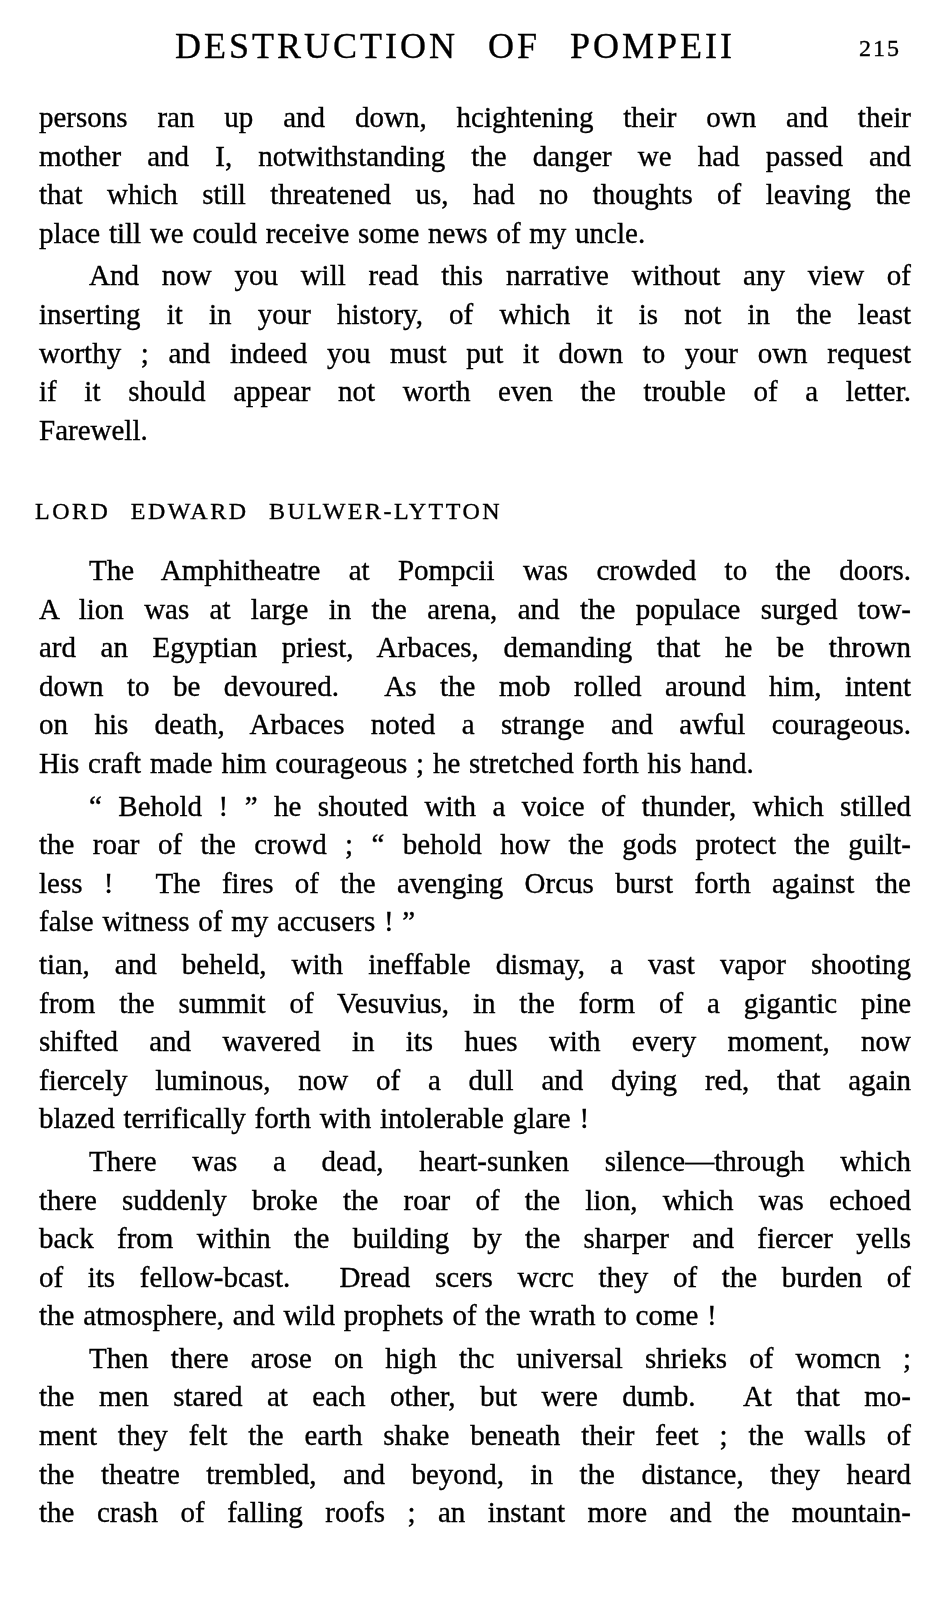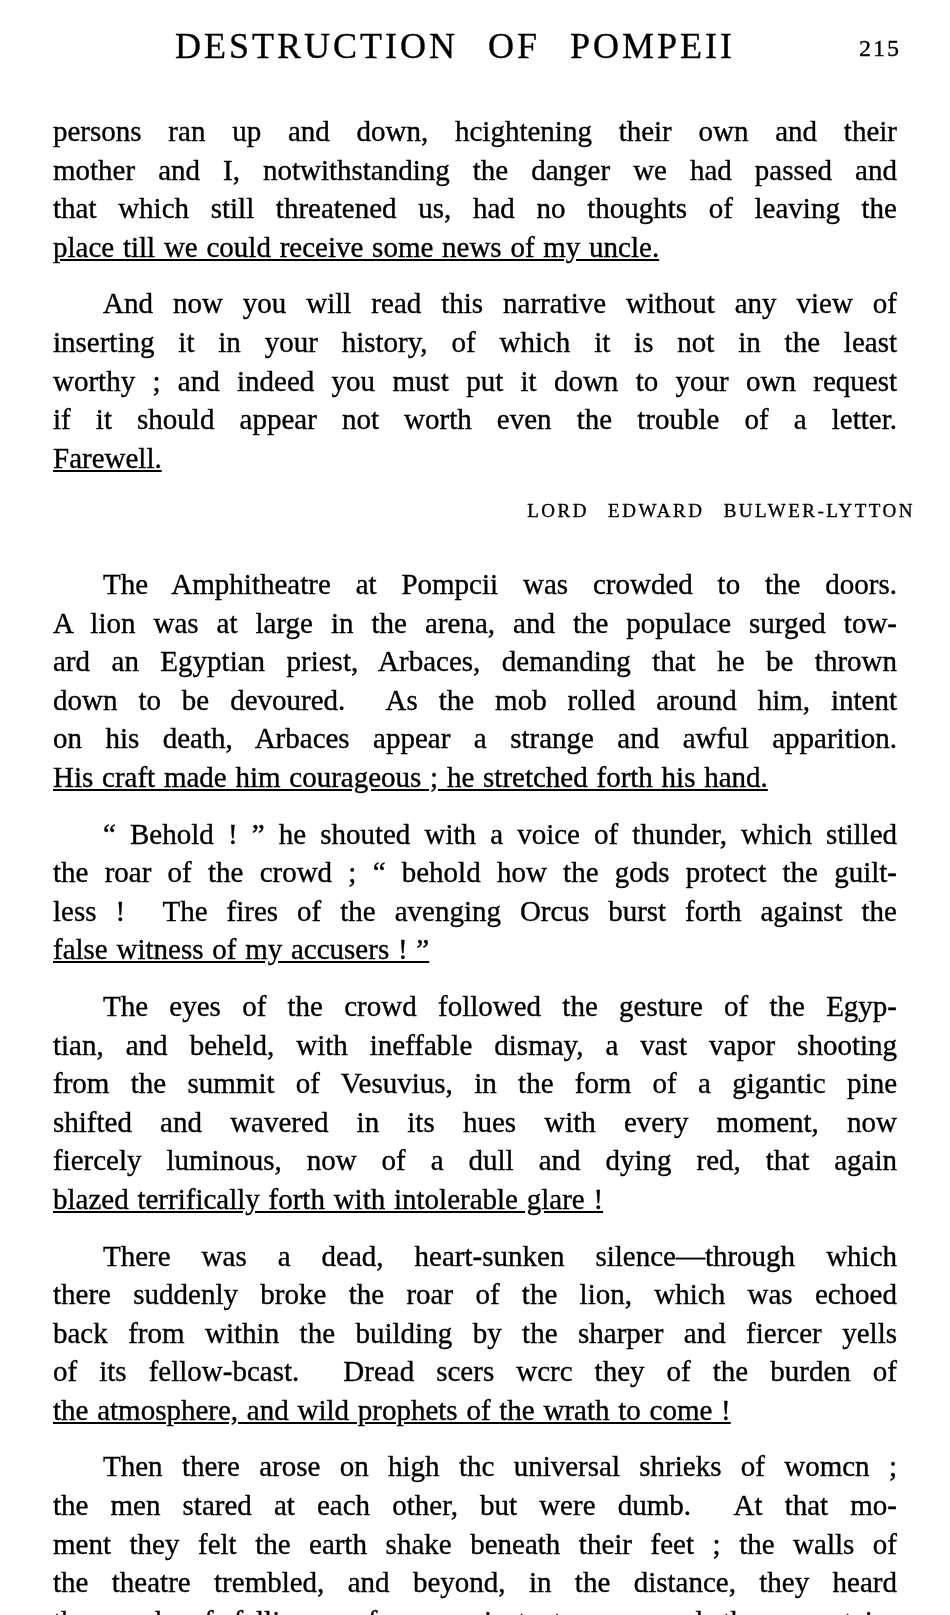--- a/index.html
+++ b/index.html
@@ -19,38 +19,38 @@
     font-size:36px;line-height:44px;
     letter-spacing:3px;word-spacing:18px;
   }
   .page-number{
     position:absolute;right:14px;top:4px;
     font-size:24px;line-height:40px;letter-spacing:2px;
     font-variant-numeric:oldstyle-nums;
   }
   .section-heading{
     position:absolute;top:496px;left:35px;right:35px;
-    text-align:right;
-    font-size:19px;line-height:30px;
+    text-align:left;
+    font-size:24px;line-height:30px;
     letter-spacing:2.5px;word-spacing:12px;
   }
   .text-block{
     position:absolute;left:35px;right:35px;
     font-size:29px;line-height:38.6px;
     word-spacing:1.5px;
   }
   .block-1{top:94px;}
   .block-2{top:547px;}
-  .para{margin:18px;padding:0;}
+  .para{margin:4px;padding:0;}
   .line{
     text-align:justify;
     text-align-last:justify;
     white-space:pre-wrap;
   }
-  .line.end{text-align-last:left;text-decoration:underline;}
+  .line.end{text-align-last:left;}
   .line.ind{text-indent:50px;}
 </style>
 </head>
 <body>
 
 <div class="page">
 
   <div class="running-header">
     <div class="running-title">DESTRUCTION OF POMPEII</div>
     <div class="page-number">215</div>
@@ -73,31 +73,30 @@
   </div>
 
   <div class="section-heading">LORD EDWARD BULWER-LYTTON</div>
 
   <div class="text-block block-2">
     <div class="para">
       <div class="line ind">The Amphitheatre at Pompcii was crowded to the doors.</div>
       <div class="line">A lion was at large in the arena, and the populace surged tow-</div>
       <div class="line">ard an Egyptian priest, Arbaces, demanding that he be thrown</div>
       <div class="line">down to be devoured.  As the mob rolled around him, intent</div>
-      <div class="line">on his death, Arbaces appear a strange and awful apparition.</div>
+      <div class="line">on his death, Arbaces noted a strange and awful courageous.</div>
       <div class="line end">His craft made him courageous ; he stretched forth his hand.</div>
     </div>
     <div class="para">
       <div class="line ind">“ Behold ! ” he shouted with a voice of thunder, which stilled</div>
       <div class="line">the roar of the crowd ; “ behold how the gods protect the guilt-</div>
       <div class="line">less !  The fires of the avenging Orcus burst forth against the</div>
       <div class="line end">false witness of my accusers ! ”</div>
     </div>
     <div class="para">
-      <div class="line ind">The eyes of the crowd followed the gesture of the Egyp-</div>
       <div class="line">tian, and beheld, with ineffable dismay, a vast vapor shooting</div>
       <div class="line">from the summit of Vesuvius, in the form of a gigantic pine</div>
       <div class="line">shifted and wavered in its hues with every moment, now</div>
       <div class="line">fiercely luminous, now of a dull and dying red, that again</div>
       <div class="line end">blazed terrifically forth with intolerable glare !</div>
     </div>
     <div class="para">
       <div class="line ind">There was a dead, heart-sunken silence—through which</div>
       <div class="line">there suddenly broke the roar of the lion, which was echoed</div>
       <div class="line">back from within the building by the sharper and fiercer yells</div>

